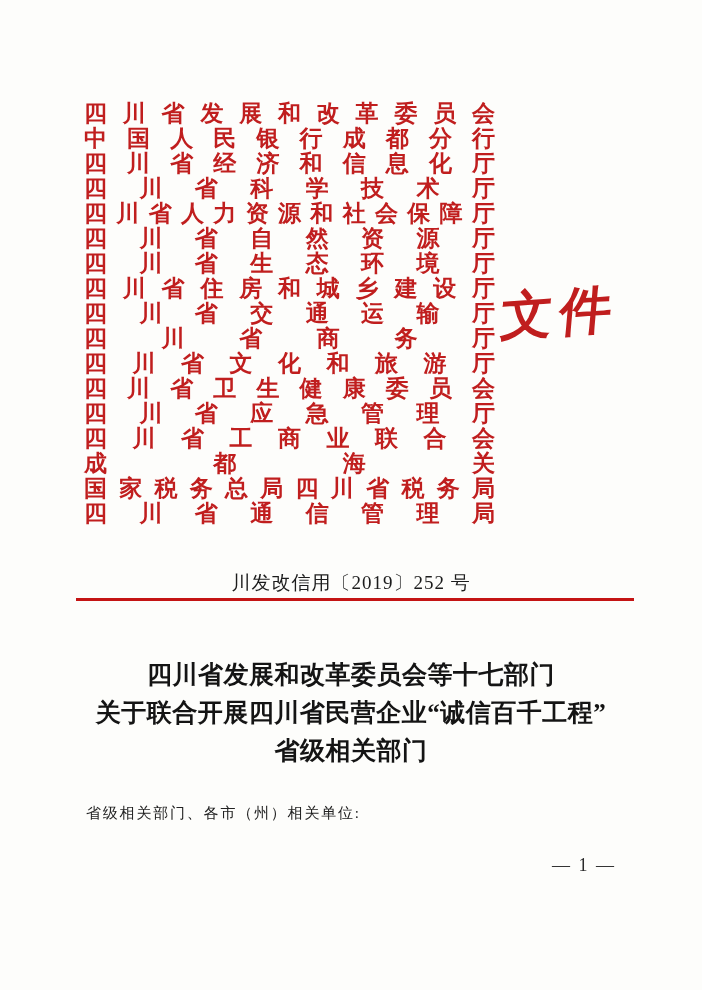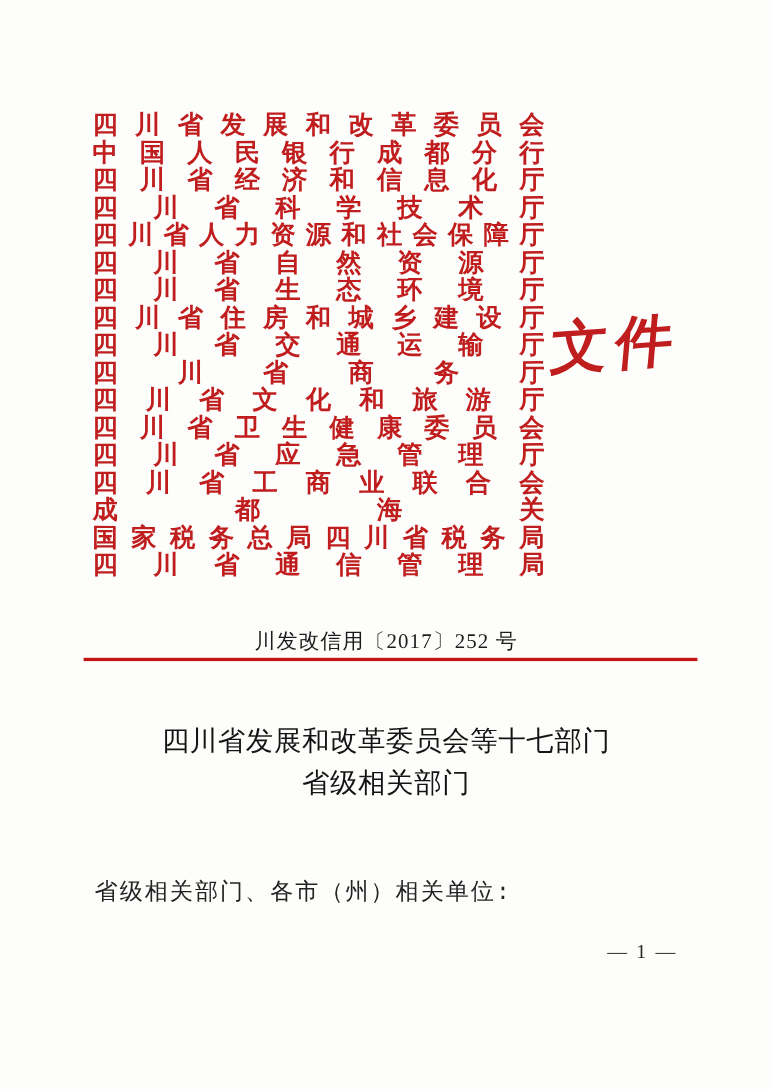--- a/index.html
+++ b/index.html
@@ -44,30 +44,29 @@
     color:var(--ink,#1c1c1c);
   }
   .red-line{
     position:absolute;left:76px;top:598px;
     width:558px;height:3px;
     background:var(--red-line,#c41414);
   }
   .title{
     position:absolute;left:0;top:656px;width:100%;
     text-align:center;
-    font-size:25px;line-height:38px;font-weight:400;
+    font-size:25px;line-height:38px;font-weight:700;
     letter-spacing:0.5px;
     color:#141414;
   }
   .body-text{
     position:absolute;left:86px;top:794px;width:530px;
-    font-size:21px;line-height:38px;
+    font-size:15px;line-height:38px;
     letter-spacing:1.8px;
     color:#222;
-    font-family:Liberation Mono, monospace;
   }
   .body-text .para{text-indent:2em;}
   .page-number{
     position:absolute;top:855px;right:86px;
     font-size:18px;letter-spacing:2px;
     color:#2a2a2a;
   }
 </style>
 </head>
 <body>
@@ -259,26 +258,27 @@
         <span>通</span>
         <span>信</span>
         <span>管</span>
         <span>理</span>
         <span>局</span>
       </div>
     </div>
 
   <div class="kicker">文件</div>
 
-  <div class="doc-number">川发改信用〔2017〕252 号</div>
+  <div class="doc-number">川发改信用〔2019〕252 号</div>
 
   <div class="red-line"></div>
 
   <div class="title">
     <div>四川省发展和改革委员会等十七部门</div>
+    <div>关于联合开展四川省民营企业“诚信百千工程”</div>
     <div>省级相关部门</div>
   </div>
 
   <div class="body-text">
     <div class="salutation">省级相关部门、各市（州）相关单位:</div>
   </div>
 
   <div class="page-number">— 1 —</div>
 
 </div>

